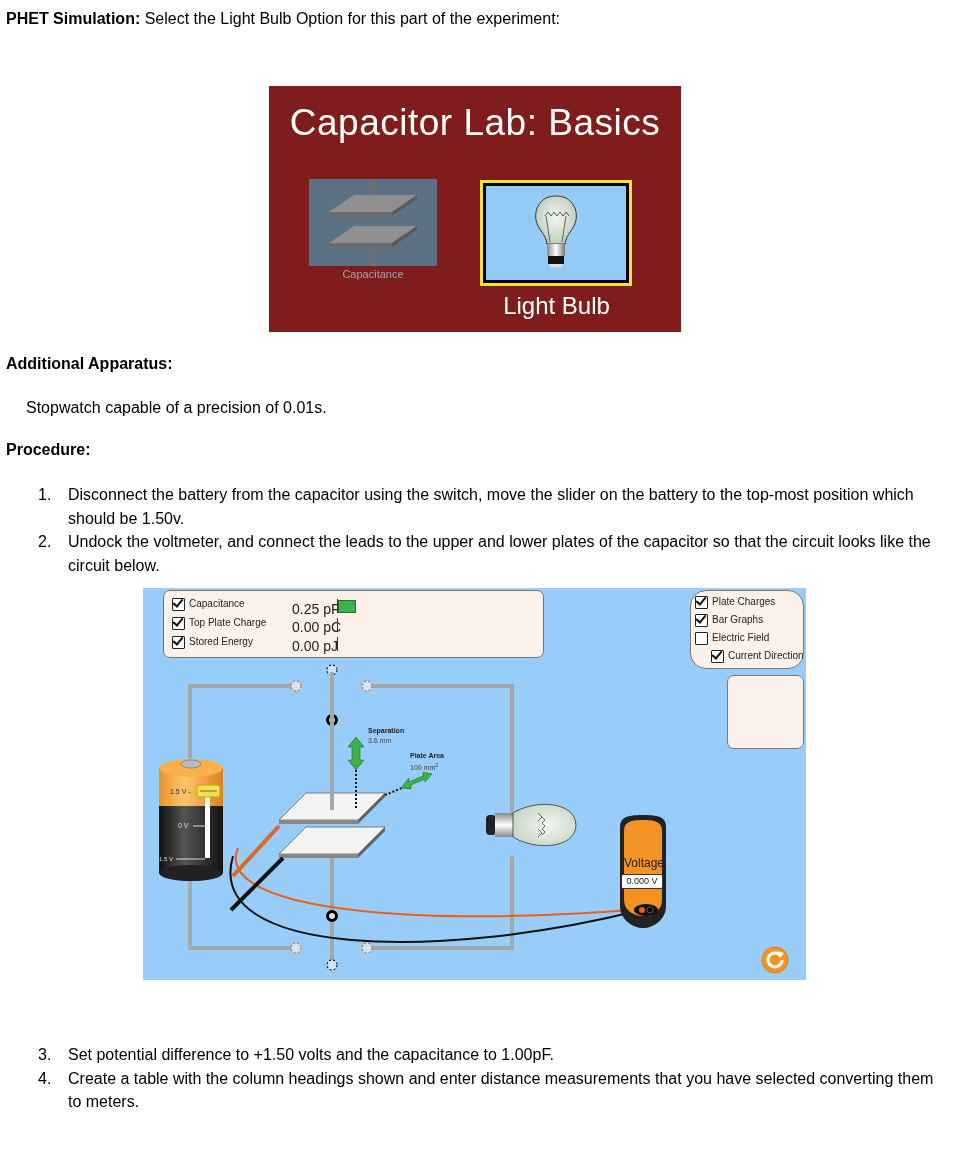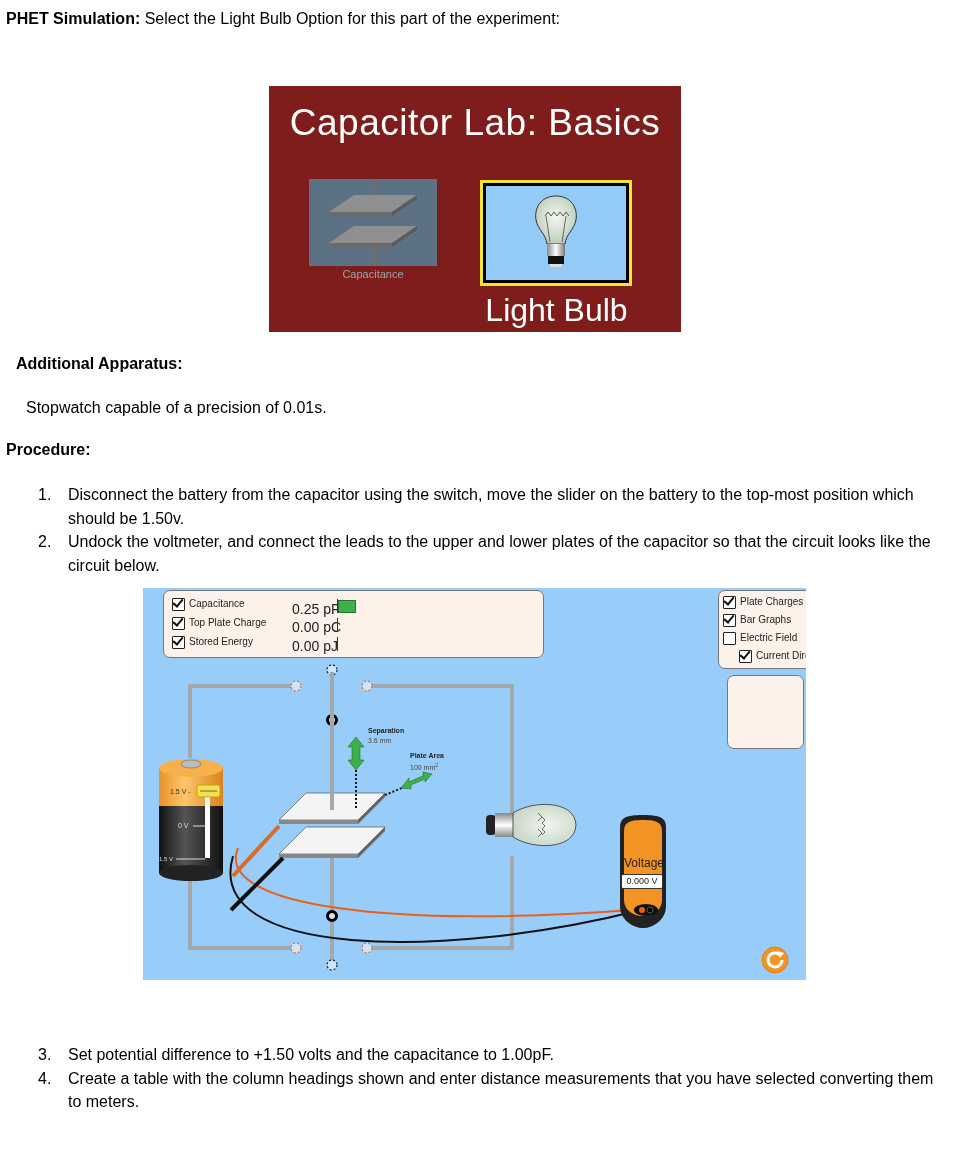--- a/index.html
+++ b/index.html
@@ -14,21 +14,21 @@
 
   
   #card { left:269px; top:86px; width:412px; height:246px; background:#7f1d1d; }
   #card .ctitle { position:absolute; left:0; width:412px; top:16px; text-align:center;
      color:#fff; font-size:37px; letter-spacing:0.5px; }
   #cap-thumb { position:absolute; left:40px; top:93px; width:128px; height:87px; background:#5c7184; }
   #cap-label { position:absolute; left:40px; width:128px; top:182px; text-align:center; color:#9aa4ad; font-size:11px; }
   #bulb-thumb { position:absolute; left:211px; top:94px; width:152px; height:106px;
      border:3px solid #f0e531; background:#000; box-sizing:border-box; }
   #bulb-inner { position:absolute; left:3px; top:3px; right:3px; bottom:3px; background:#94cbf6; }
-  #bulb-label { position:absolute; left:200px; width:175px; top:206px; text-align:center; color:#fff; font-size:32px; }
+  #bulb-label { position:absolute; left:200px; width:175px; top:206px; text-align:center; color:#fff; font-size:24px; }
 
   
   #sim { left:143px; top:588px; width:663px; height:392px; background:#99cdf9; overflow:hidden; }
   .panel { position:absolute; background:#fdf2ea; border:1px solid #777; border-radius:7px; }
   .cb { display:inline-block; width:11px; height:11px; border:1.5px solid #222; background:#fff;
         vertical-align:middle; position:relative; margin-right:4px; border-radius:1px; }
   .cb.on::after { content:""; position:absolute; left:2px; top:-2px; width:4px; height:8px;
         border:solid #111; border-width:0 2.5px 2.5px 0; transform:rotate(40deg); }
   .row { position:absolute; font-size:10px; color:#222; white-space:nowrap; }
   .val { position:absolute; font-size:14px; color:#222; white-space:nowrap; }
@@ -76,21 +76,21 @@
         <path d="M60,30 L64,56 M80,30 L76,56" stroke="#333" stroke-width="0.7" fill="none"></path>
         <rect x="61" y="58" width="18" height="12" fill="url(#base1)"></rect>
         <rect x="62" y="70" width="16" height="8" fill="#111"></rect>
         <rect x="64" y="78" width="12" height="3" fill="#ddd"></rect>
       </svg>
     </div>
   </div>
   <div id="bulb-label">Light Bulb</div>
 </div>
 
-<div class="abs txt b" style="left:16px; top:354px;">Additional Apparatus:</div>
+<div class="abs txt b" style="left:6px; top:354px;">Additional Apparatus:</div>
 <div class="abs txt" style="left:6px; top:398px;margin-left:20px;">Stopwatch capable of a precision of 0.01s.</div>
 <div class="abs txt b" style="left:6px; top:440px;">Procedure:</div>
 
 <div class="ol" style="top:483px;">
   <div class="li">
     <span class="num">1.</span>
     <span>Disconnect the battery from the capacitor using the switch, move the slider on the battery to the top-most position which should be 1.50v.</span>
   </div>
   <div class="li">
     <span class="num">2.</span>
@@ -205,21 +205,21 @@
     </div>
     <div class="val" style="left:128px; top:10px;">0.25 pF</div>
     <div class="val" style="left:128px; top:28px;">0.00 pC</div>
     <div class="val" style="left:128px; top:47px;">0.00 pJ</div>
     <div class="vline" style="left:173px; top:8px;"></div>
     <div class="abs" style="left:174px; top:9px; width:16px; height:11px; background:#3cb04a; border:1px solid #2a6f33;"></div>
     <div class="vline" style="left:173px; top:27px;"></div>
     <div class="vline" style="left:173px; top:46px;"></div>
   </div>
 
-  <div class="panel" style="left:575px; top:2px; width:112px; height:77px;">
+  <div class="panel" style="left:547px; top:2px; width:112px; height:77px;border-radius:16px;">
     <div class="row" style="left:4px; top:5px;">
       <span class="cb on"></span><span>Plate Charges</span>
     </div>
     <div class="row" style="left:4px; top:23px;text-align:center;">
       <span class="cb on"></span><span>Bar Graphs</span>
     </div>
     <div class="row" style="left:4px; top:41px;">
       <span class="cb"></span><span>Electric Field</span>
     </div>
     <div class="row" style="left:4px; top:59px;padding-left:16px;">

